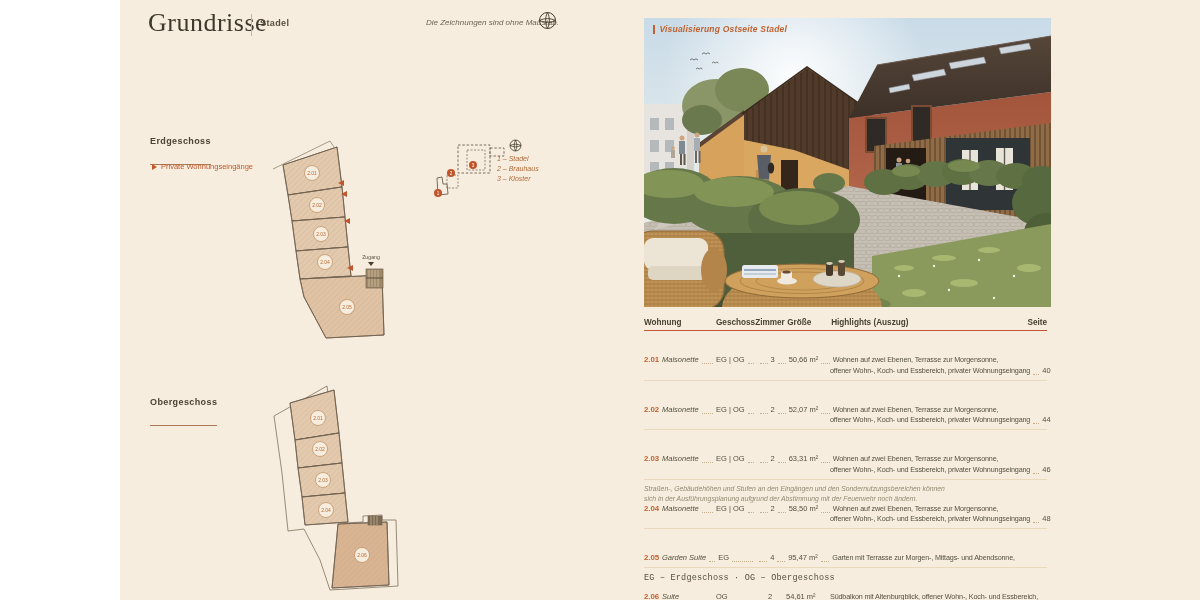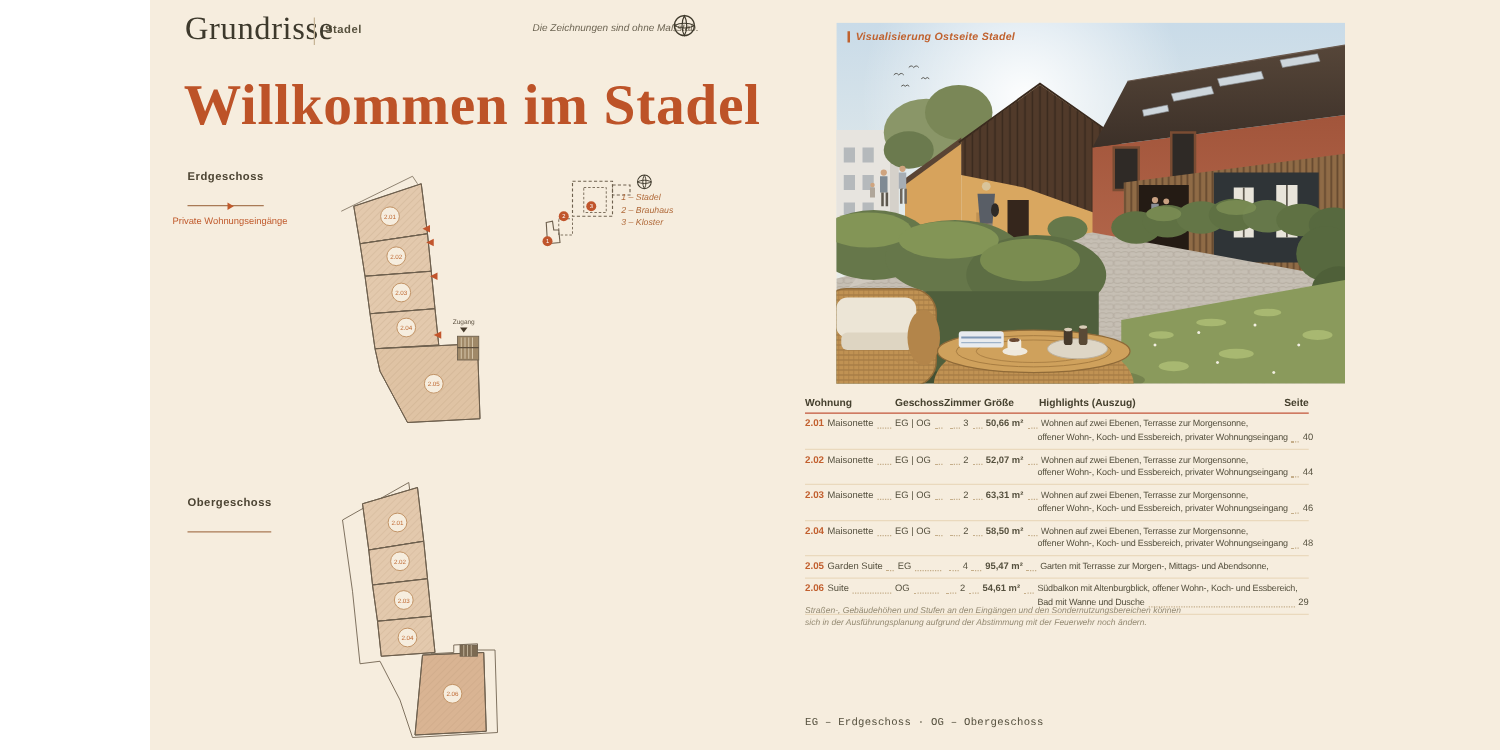--- a/index.html
+++ b/index.html
@@ -36,24 +36,24 @@
   .table{width:403px;font-size:7.5px;color:#55503e;}
   .thead{display:flex;align-items:flex-end;padding-bottom:3px;border-bottom:1.5px solid #c2553a;
          font-weight:bold;font-size:8.2px;color:#46412f;}
   .hw1{flex:0 0 72px;}.hw2{flex:0 0 38px;}.hw3{flex:0 0 32px;}.hw4{flex:0 0 44px;}.hw5{flex:1 1 auto;}
   .hw6{flex:0 0 auto;text-align:right;}
   .trow{padding:3px 0 3.5px;border-bottom:1px solid #ead9bd;}
   .l1,.l2{display:flex;align-items:flex-end;line-height:10.5px;white-space:nowrap;}
   .w1{flex:0 0 72px;display:flex;align-items:flex-end;}
   .w2{flex:0 0 38px;display:flex;align-items:flex-end;}
   .w3{flex:0 0 32px;display:flex;align-items:flex-end;}
-  .w4{flex:0 0 44px;display:flex;align-items:flex-end;font-weight:bold;}
+  .w4{flex:0 0 44px;display:flex;align-items:flex-end;}
   .w5{flex:1 1 auto;overflow:hidden;}
   .no{flex:0 0 18px;color:#c2602f;font-weight:bold;font-size:7.8px;}
-  .utype{}
+  .utype{font-style:italic;margin-top:21px;}
   .ld{flex:1 1 auto;min-width:6px;border-bottom:1px dotted #c5ae8a;margin:0 3px 1.5px 3px;}
   .h1t,.h2t{font-size:7.2px;letter-spacing:-.15px;}
   .seite{flex:0 0 auto;}
   .footnote{font-size:6.8px;font-style:italic;color:#948a72;line-height:9.5px;}
   .abbrev{font-size:8.5px;color:#55503e;letter-spacing:.2px;font-family:Liberation Mono, monospace;}
 </style>
 </head>
 <body>
 
 <div class="page">
@@ -62,24 +62,23 @@
   <div class="abs brand" style="left:28px;top:8px;">Grundrisse</div>
   <div class="abs brand-divider" style="left:131px;top:14px;"></div>
   <div class="abs project" style="left:140px;top:18px;">Stadel</div>
   <div class="abs note" style="left:306px;top:18px;">Die Zeichnungen sind ohne Maßstab.</div>
   <svg class="abs" style="left:418px;top:11px;" width="19" height="19" viewBox="0 0 19 19">
     <circle cx="9.5" cy="9.5" r="8" fill="none" stroke="#3f3a2c" stroke-width="1"></circle>
     <path d="M9.5,1.5 C12,6 12,13 9.5,17.5 C7,13 7,6 9.5,1.5 Z" fill="none" stroke="#3f3a2c" stroke-width=".9"></path>
     <path d="M1.5,9.5 C6,7 13,7 17.5,9.5 C13,12 6,12 1.5,9.5 Z" fill="none" stroke="#3f3a2c" stroke-width=".9"></path>
   </svg>
 
-  <div class="abs big-title" style="left:27px;top:57px;">Willkommen im Stadel</div>
 
   <div class="abs section-label" style="left:30px;top:136px;">Erdgeschoss</div>
-  <div class="abs plan-legend" style="left:18px;top:162px;flex-direction:column;">
+  <div class="abs plan-legend" style="left:32px;top:162px;">
     <span class="tri"></span>
     <span>Private Wohnungseingänge</span>
   </div>
 
   <svg class="abs" style="left:150px;top:135px;" width="140" height="210" viewBox="0 0 140 210">
     <defs>
       <pattern id="hatchE" width="4" height="4" patternUnits="userSpaceOnUse" patternTransform="rotate(45)">
         <line x1="0" y1="0" x2="0" y2="4" stroke="#a98a66" stroke-width=".6" opacity=".45"></line>
       </pattern>
     </defs>
@@ -210,21 +209,21 @@
           <text x="50" y="68">2.02</text>
       <circle cx="53" cy="97" r="7.5" fill="#f6edde" stroke="#bd8c5c" stroke-width=".7"></circle>
           <text x="53" y="99">2.03</text>
       <circle cx="56" cy="127" r="7.5" fill="#f6edde" stroke="#bd8c5c" stroke-width=".7"></circle>
           <text x="56" y="129">2.04</text>
       <circle cx="92" cy="172" r="7.5" fill="#f6edde" stroke="#bd8c5c" stroke-width=".7"></circle>
           <text x="92" y="174">2.06</text>
     </g>
   </svg>
 
-  <div class="abs photo" style="left:524px;top:18px;margin-left:25px;">
+  <div class="abs photo" style="left:524px;top:18px;">
     <svg width="407" height="289" viewBox="0 0 407 289">
       <defs>
         <linearGradient id="sky" x1="0" y1="0" x2="0" y2="1">
           <stop offset="0" stop-color="#c9dbe8"></stop>
               <stop offset=".55" stop-color="#e4ebeb"></stop>
               <stop offset="1" stop-color="#f0efe7"></stop>
         </linearGradient>
         <radialGradient id="glow" cx=".5" cy=".5" r=".5">
           <stop offset="0" stop-color="#ffffff" stop-opacity=".95"></stop>
               <stop offset="1" stop-color="#ffffff" stop-opacity="0"></stop>

